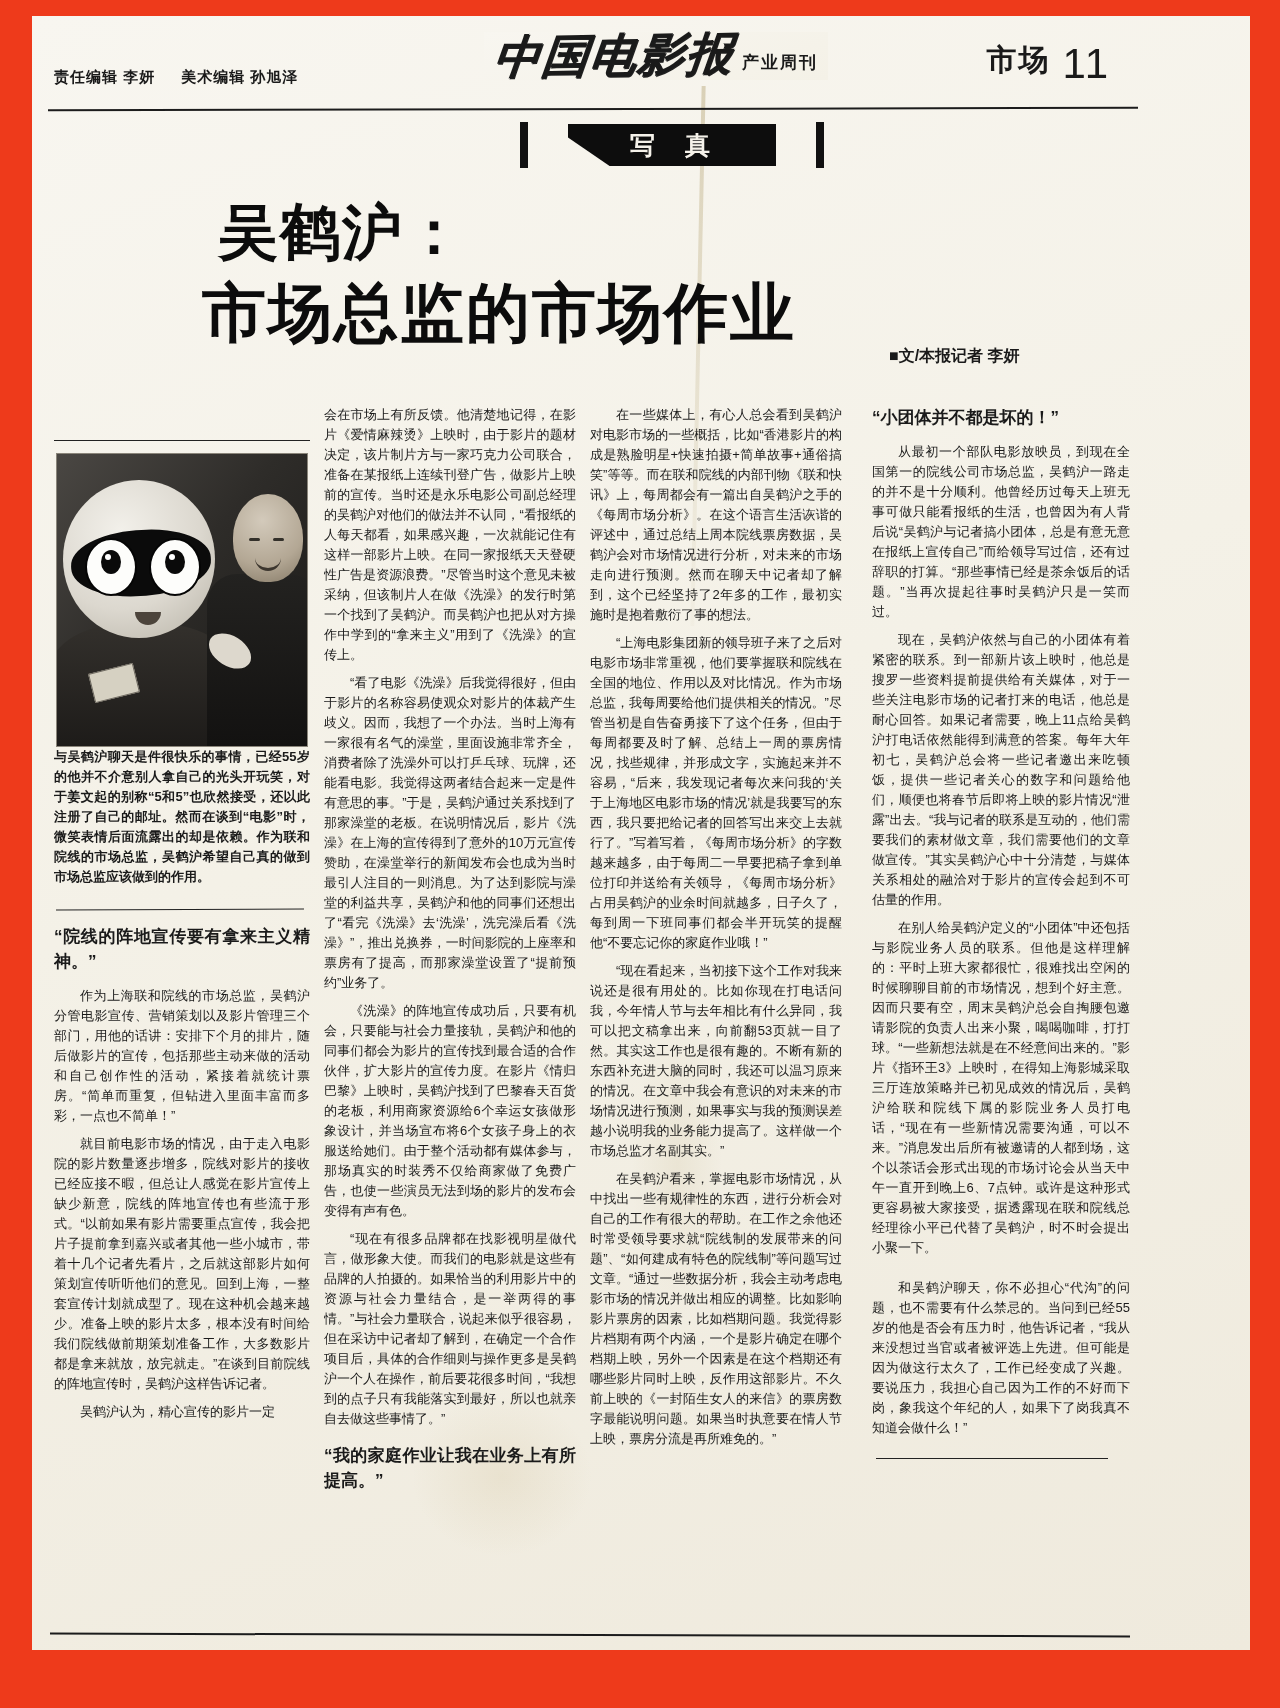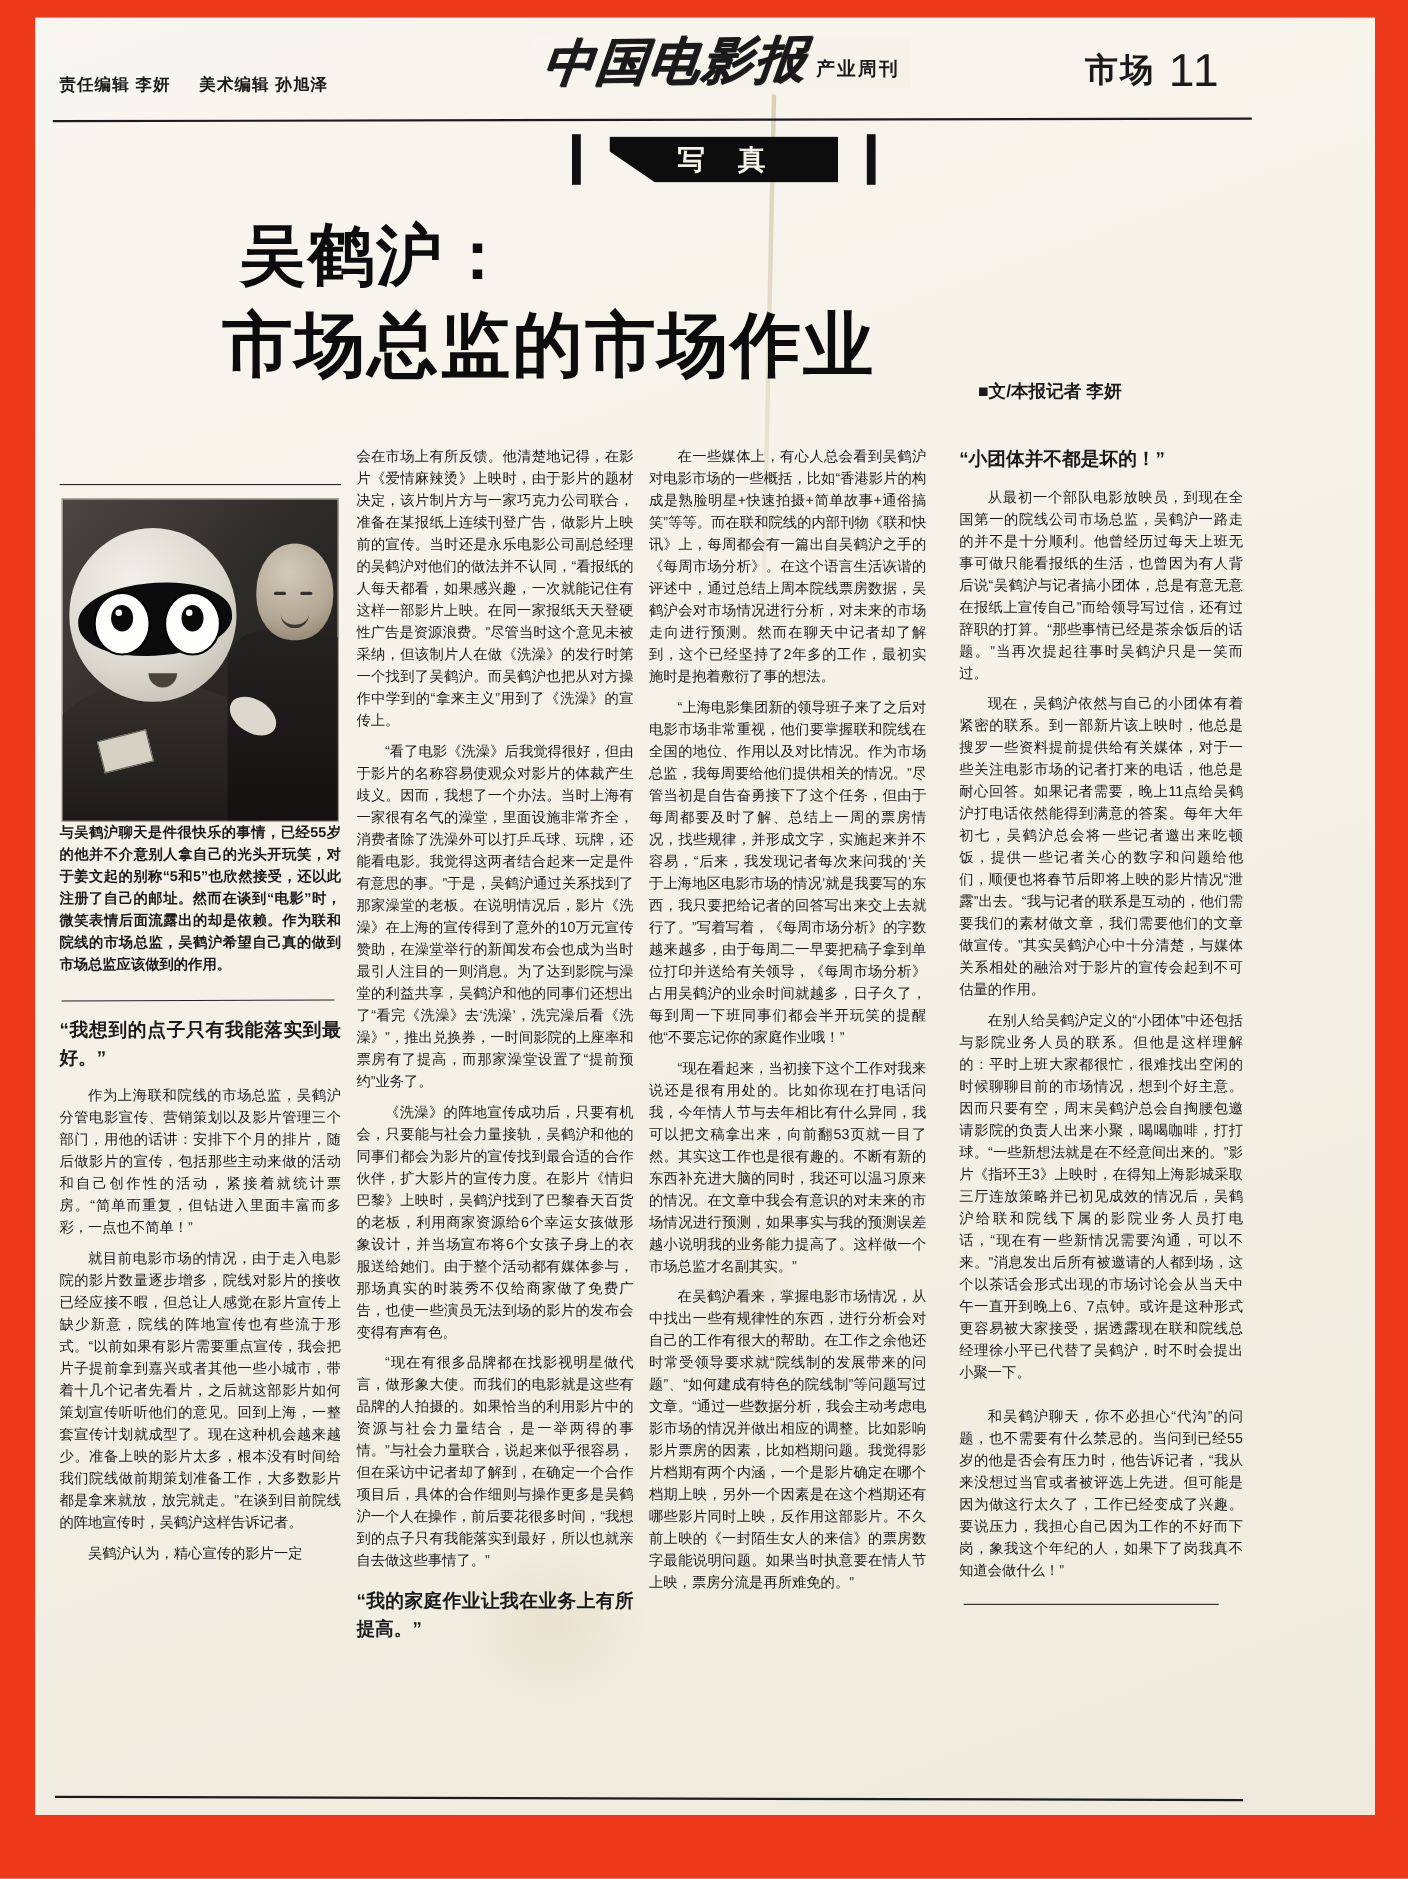--- a/index.html
+++ b/index.html
@@ -21,26 +21,26 @@
 
   
   .editors{position:absolute;left:22px;top:52px;font-size:15px;font-weight:bold;letter-spacing:1px;}
   .editors span{margin-right:26px;}
   .header-rule{position:absolute;left:16px;right:112px;top:92px;border-top:2px solid #1c1c1c;transform:rotate(-.12deg);}
   .masthead{position:absolute;left:452px;top:16px;display:flex;align-items:flex-end;
             background:linear-gradient(160deg,#f8f6f0,#f4f1e7);padding:0 10px 2px 10px;}
   .masthead .logo{font-size:46px;font-weight:900;font-style:italic;letter-spacing:2px;
                   transform:skewX(-7deg) rotate(-1deg);text-shadow:1px 1px 0 #222;line-height:1;}
   .masthead .sub{font-size:17px;font-weight:900;margin:0 0 4px 8px;letter-spacing:2px;}
-  .page-corner{position:absolute;right:140px;top:24px;display:flex;align-items:center;gap:12px;}
+  .page-corner{position:absolute;right:140px;top:24px;display:flex;align-items:flex-start;gap:12px;}
   .page-corner .sec{font-size:30px;font-weight:900;letter-spacing:2px;}
   .page-corner .num{font-size:42px;font-weight:400;letter-spacing:2px;}
 
   
-  .badge-row{position:absolute;left:488px;top:106px;display:flex;align-items:center;gap:26px;}
+  .badge-row{position:absolute;left:488px;top:106px;display:flex;align-items:center;gap:40px;}
   .badge-bar{width:8px;height:46px;background:#111;}
   .badge-flag{width:182px;height:42px;background:#0d0d0d;color:#f5f2ea;display:flex;align-items:center;justify-content:center;
               font-size:25px;font-weight:900;letter-spacing:30px;padding-left:26px;
               clip-path:polygon(0 0,100% 0,100% 100%,20% 100%,0 32%);}
 
   
   .headline{position:absolute;left:170px;top:184px;font-weight:900;color:#0c0c0c;}
   .headline .l1{font-size:60px;line-height:1.1;letter-spacing:2px;margin-left:16px;}
   .headline .l2{font-size:64px;line-height:1.1;letter-spacing:2px;margin-top:12px;}
   .byline{position:absolute;left:814px;top:330px;font-size:16px;font-weight:bold;margin-left:43px;}
@@ -147,21 +147,21 @@
         <div class="mascot-hand"></div>
         <div class="mascot-sign"></div>
         <div class="man-head">
           <div class="man-eye left"></div>
           <div class="man-eye right"></div>
           <div class="man-mouth"></div>
         </div>
       </div>
       <p class="lead noindent">与吴鹤沪聊天是件很快乐的事情，已经55岁的他并不介意别人拿自己的光头开玩笑，对于姜文起的别称“5和5”也欣然接受，还以此注册了自己的邮址。然而在谈到“电影”时，微笑表情后面流露出的却是依赖。作为联和院线的市场总监，吴鹤沪希望自己真的做到市场总监应该做到的作用。</p>
       <div class="divider"></div>
-      <div class="subhead">“我想到的点子只有我能落实到最好。”</div>
+      <div class="subhead">“院线的阵地宣传要有拿来主义精神。”</div>
       <p>作为上海联和院线的市场总监，吴鹤沪分管电影宣传、营销策划以及影片管理三个部门，用他的话讲：安排下个月的排片，随后做影片的宣传，包括那些主动来做的活动和自己创作性的活动，紧接着就统计票房。“简单而重复，但钻进入里面丰富而多彩，一点也不简单！”</p>
       <p>就目前电影市场的情况，由于走入电影院的影片数量逐步增多，院线对影片的接收已经应接不暇，但总让人感觉在影片宣传上缺少新意，院线的阵地宣传也有些流于形式。“以前如果有影片需要重点宣传，我会把片子提前拿到嘉兴或者其他一些小城市，带着十几个记者先看片，之后就这部影片如何策划宣传听听他们的意见。回到上海，一整套宣传计划就成型了。现在这种机会越来越少。准备上映的影片太多，根本没有时间给我们院线做前期策划准备工作，大多数影片都是拿来就放，放完就走。”在谈到目前院线的阵地宣传时，吴鹤沪这样告诉记者。</p>
       <p>吴鹤沪认为，精心宣传的影片一定</p>
     </div>
 
     <div class="col col2">
       <p class="noindent">会在市场上有所反馈。他清楚地记得，在影片《爱情麻辣烫》上映时，由于影片的题材决定，该片制片方与一家巧克力公司联合，准备在某报纸上连续刊登广告，做影片上映前的宣传。当时还是永乐电影公司副总经理的吴鹤沪对他们的做法并不认同，“看报纸的人每天都看，如果感兴趣，一次就能记住有这样一部影片上映。在同一家报纸天天登硬性广告是资源浪费。”尽管当时这个意见未被采纳，但该制片人在做《洗澡》的发行时第一个找到了吴鹤沪。而吴鹤沪也把从对方操作中学到的“拿来主义”用到了《洗澡》的宣传上。</p>
       <p>“看了电影《洗澡》后我觉得很好，但由于影片的名称容易使观众对影片的体裁产生歧义。因而，我想了一个办法。当时上海有一家很有名气的澡堂，里面设施非常齐全，消费者除了洗澡外可以打乒乓球、玩牌，还能看电影。我觉得这两者结合起来一定是件有意思的事。”于是，吴鹤沪通过关系找到了那家澡堂的老板。在说明情况后，影片《洗澡》在上海的宣传得到了意外的10万元宣传赞助，在澡堂举行的新闻发布会也成为当时最引人注目的一则消息。为了达到影院与澡堂的利益共享，吴鹤沪和他的同事们还想出了“看完《洗澡》去‘洗澡’，洗完澡后看《洗澡》”，推出兑换券，一时间影院的上座率和票房有了提高，而那家澡堂设置了“提前预约”业务了。</p>
       <p>《洗澡》的阵地宣传成功后，只要有机会，只要能与社会力量接轨，吴鹤沪和他的同事们都会为影片的宣传找到最合适的合作伙伴，扩大影片的宣传力度。在影片《情归巴黎》上映时，吴鹤沪找到了巴黎春天百货的老板，利用商家资源给6个幸运女孩做形象设计，并当场宣布将6个女孩子身上的衣服送给她们。由于整个活动都有媒体参与，那场真实的时装秀不仅给商家做了免费广告，也使一些演员无法到场的影片的发布会变得有声有色。</p>
       <p>“现在有很多品牌都在找影视明星做代言，做形象大使。而我们的电影就是这些有品牌的人拍摄的。如果恰当的利用影片中的资源与社会力量结合，是一举两得的事情。”与社会力量联合，说起来似乎很容易，但在采访中记者却了解到，在确定一个合作项目后，具体的合作细则与操作更多是吴鹤沪一个人在操作，前后要花很多时间，“我想到的点子只有我能落实到最好，所以也就亲自去做这些事情了。”</p>

